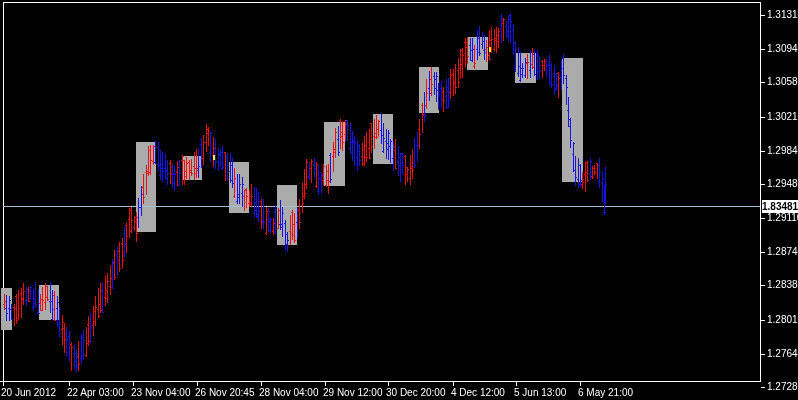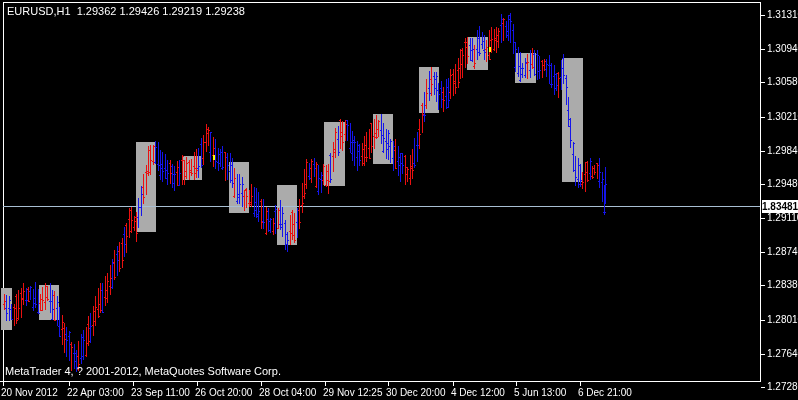--- a/index.html
+++ b/index.html
@@ -22,21 +22,20 @@
 </style>
 </head>
 <body>
 
 <div class="screen">
   <div class="frame" style="left:3px;top:2px;width:758px;height:1px"></div>
   <div class="frame" style="left:3px;top:2px;width:1px;height:380px"></div>
   <div class="frame" style="left:760px;top:2px;width:1px;height:380px"></div>
   <div class="frame" style="left:0px;top:381px;width:761px;height:1px"></div>
 
-  <div class="title">EURUSD,H1  1.29362 1.29426 1.29219 1.29238</div>
 
   <div id="zones">
       <div class="zone" style="left: 1px; top: 288px; width: 11px; height: 42px; background: rgb(171, 171, 171);"></div>
       <div class="zone" style="left: 39px; top: 285px; width: 20px; height: 35px; background: rgb(171, 171, 171);"></div>
       <div class="zone" style="left: 136px; top: 142px; width: 20px; height: 90px; background: rgb(171, 171, 171);"></div>
       <div class="zone" style="left: 182px; top: 156px; width: 20px; height: 24px; background: rgb(171, 171, 171);"></div>
       <div class="zone" style="left: 229px; top: 162px; width: 20px; height: 51px; background: rgb(171, 171, 171);"></div>
       <div class="zone" style="left: 277px; top: 185px; width: 20px; height: 60px; background: rgb(171, 171, 171);"></div>
       <div class="zone" style="left: 324px; top: 122px; width: 21px; height: 64px; background: rgb(171, 171, 171);"></div>
       <div class="zone" style="left: 373px; top: 114px; width: 20px; height: 50px; background: rgb(171, 171, 171);"></div>
@@ -830,36 +829,35 @@
       <div class="yl" style="top: 280px;">1.28380</div>
       <div class="ytick" style="top: 320px;"></div>
       <div class="yl" style="top: 315px;">1.28010</div>
       <div class="ytick" style="top: 354px;"></div>
       <div class="yl" style="top: 349px;">1.27640</div>
       <div class="ytick" style="top: 387px;"></div>
       <div class="yl" style="top: 382px;">1.27280</div>
     </div>
   <div id="xaxis">
       <div class="xtick" style="left: 3px;"></div>
-      <div class="xl" style="left: 1px;">20 Nov 2012</div>
+      <div class="xl" style="left: 1px;">20 Jun 2012</div>
       <div class="xtick" style="left: 69px;"></div>
       <div class="xl" style="left: 67px;">22 Apr 03:00</div>
       <div class="xtick" style="left: 133px;"></div>
-      <div class="xl" style="left: 131px;">23 Sep 11:00</div>
+      <div class="xl" style="left: 131px;">23 Nov 04:00</div>
       <div class="xtick" style="left: 197px;"></div>
-      <div class="xl" style="left: 195px;">26 Oct 20:00</div>
+      <div class="xl" style="left: 195px;">26 Nov 20:45</div>
       <div class="xtick" style="left: 261px;"></div>
-      <div class="xl" style="left: 259px;">28 Oct 04:00</div>
+      <div class="xl" style="left: 259px;">28 Nov 04:00</div>
       <div class="xtick" style="left: 325px;"></div>
-      <div class="xl" style="left: 323px;">29 Nov 12:25</div>
+      <div class="xl" style="left: 323px;">29 Nov 12:00</div>
       <div class="xtick" style="left: 388px;"></div>
       <div class="xl" style="left: 386px;">30 Dec 20:00</div>
       <div class="xtick" style="left: 453px;"></div>
       <div class="xl" style="left: 451px;">4 Dec 12:00</div>
       <div class="xtick" style="left: 516px;"></div>
       <div class="xl" style="left: 514px;">5 Jun 13:00</div>
       <div class="xtick" style="left: 580px;"></div>
-      <div class="xl" style="left: 578px;">6 Dec 21:00</div>
+      <div class="xl" style="left: 578px;">6 May 21:00</div>
     </div>
   <div id="pricetag" class="price-tag" style="top: 200px; background: rgb(255, 255, 255); color: rgb(0, 0, 0);">1.83481</div>
 
-  <div class="copyright">MetaTrader 4, ? 2001-2012, MetaQuotes Software Corp.</div>
 </div>
 
 </body></html>

